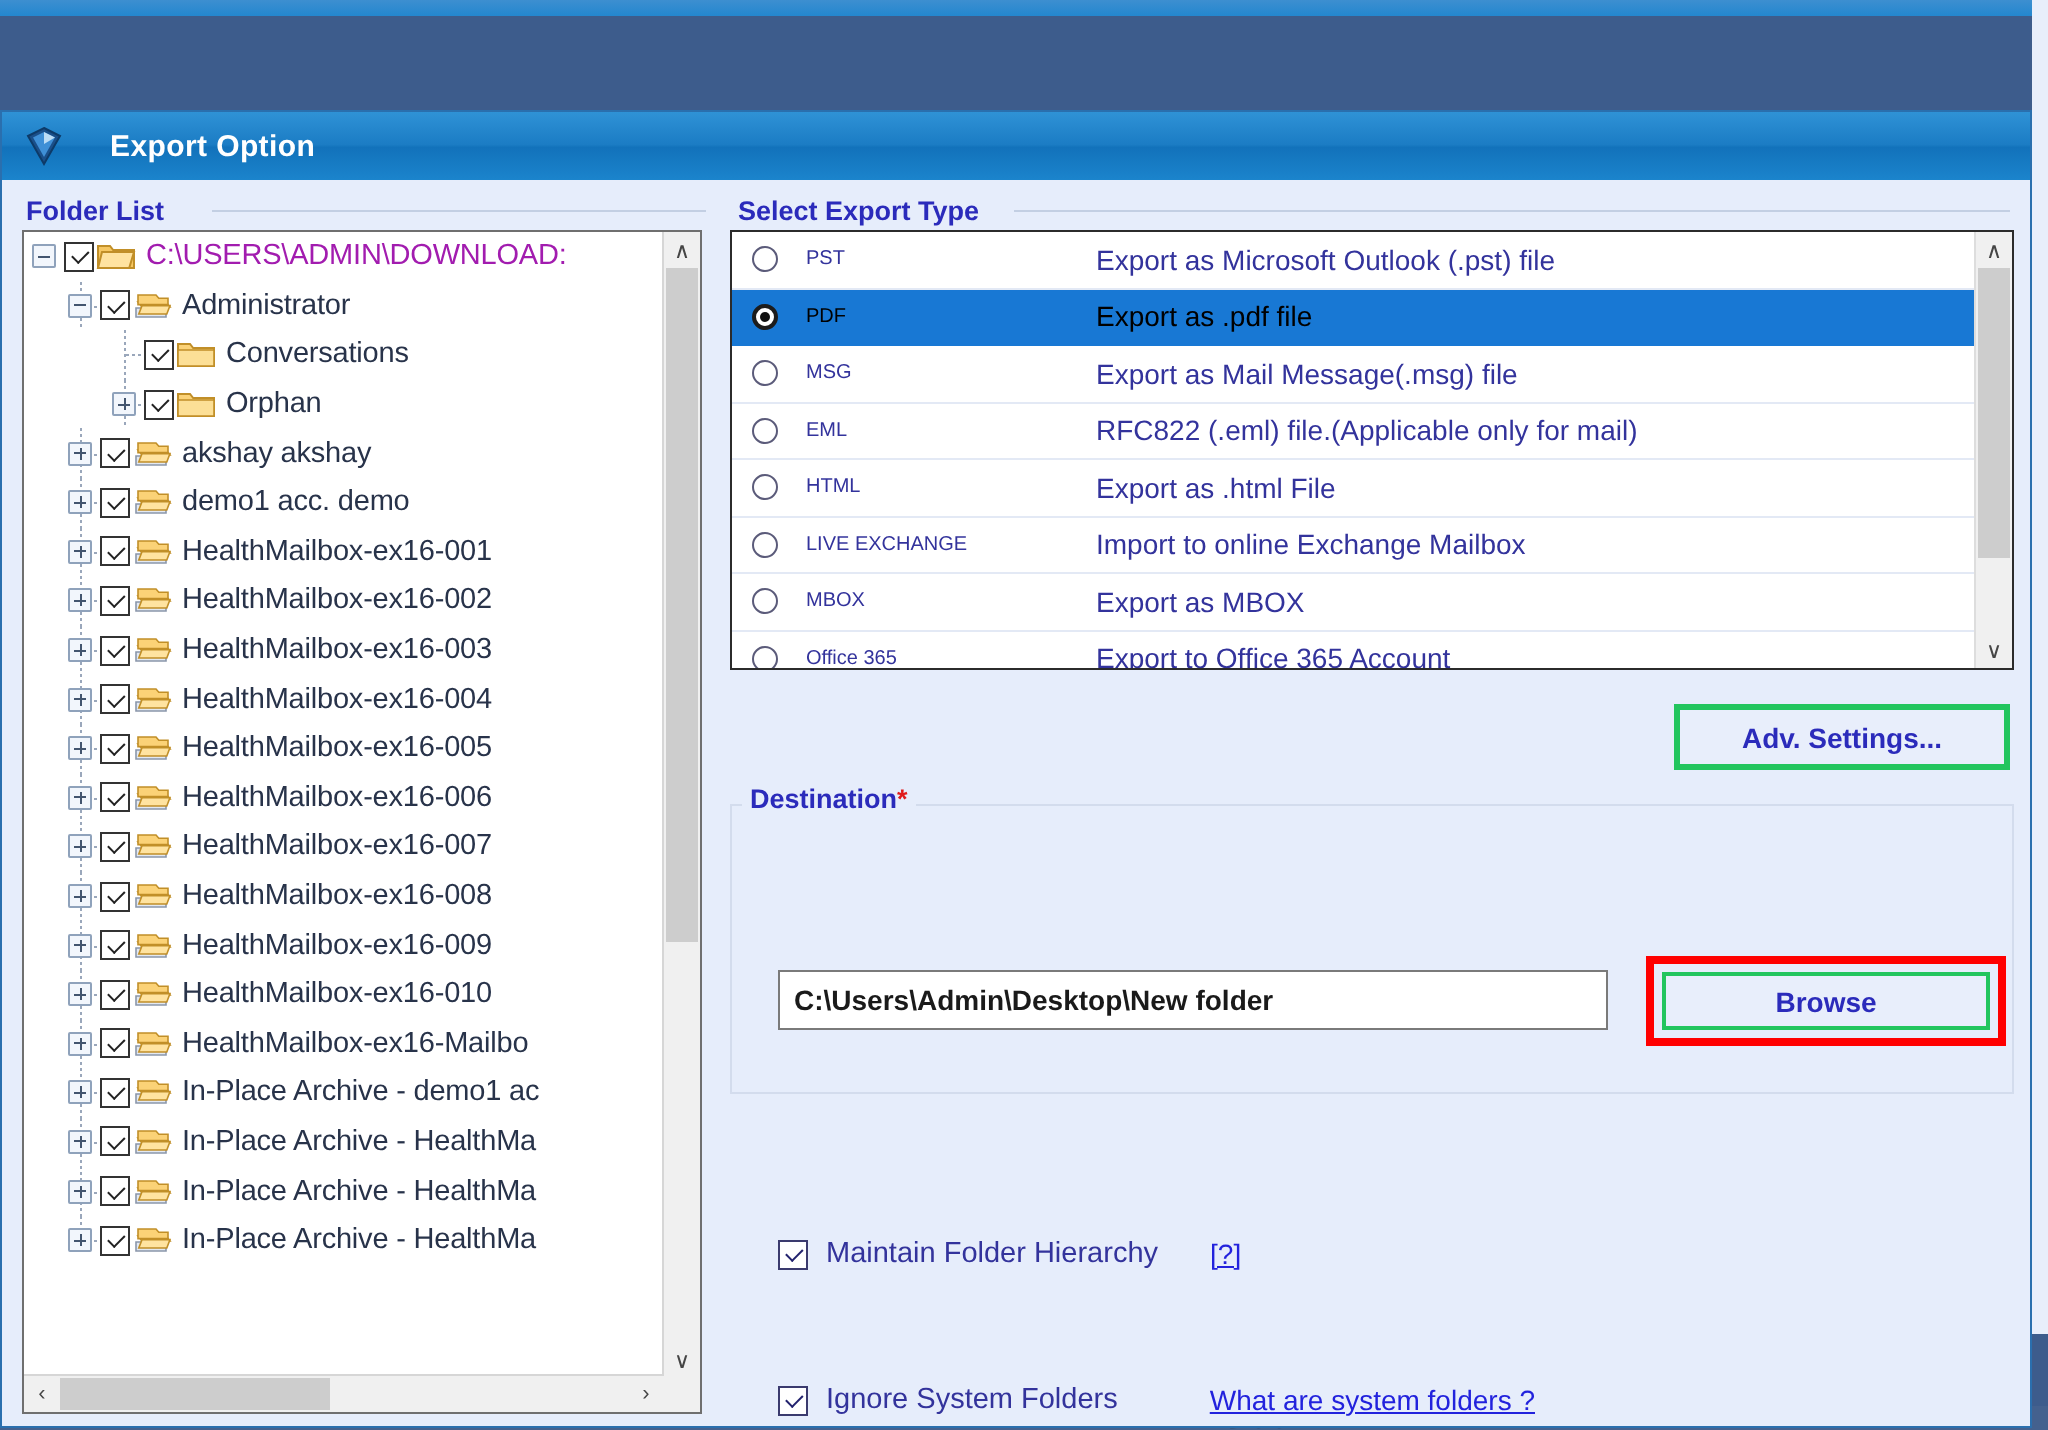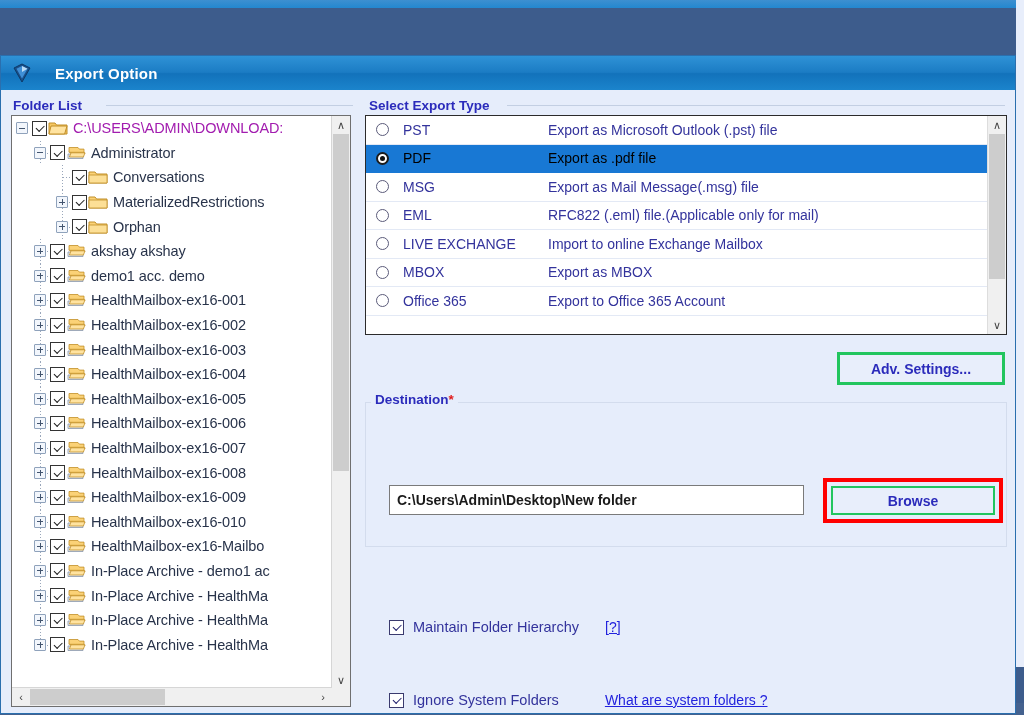--- a/index.html
+++ b/index.html
@@ -79,21 +79,21 @@
   #type-box{position:absolute;left:6px;top:25px;right:8px;height:220px;background:#fff;
             border:1.5px solid #2b2b2b;box-sizing:border-box;overflow:hidden;}
   #type-list{position:absolute;left:0;top:0;right:18px;top:0;bottom:0;}
   .type-row{height:28.5px;display:flex;align-items:center;border-bottom:1px solid #e3e9f5;box-sizing:border-box;}
   .type-row.selected{background:#1878d4;border-bottom-color:#1878d4;}
   .radio{width:13px;height:13px;border:1.5px solid #5b5b7a;border-radius:50%;box-sizing:border-box;
          margin-left:10px;margin-right:14px;flex:0 0 auto;position:relative;background:#fff;}
   .type-row.selected .radio{border-color:#1c1c1c;border-width:2px;}
   .type-row.selected .radio:after{content:"";position:absolute;left:2px;top:2px;width:5px;height:5px;
          border-radius:50%;background:#111;}
-  .type-name{width:145px;font-size:14px;color:#33339c;flex:0 0 auto;}
+  .type-name{width:145px;font-size:10px;color:#33339c;flex:0 0 auto;}
   .type-desc{font-size:14px;color:#33339c;}
   .type-row.selected .type-name,.type-row.selected .type-desc{color:#000000;}
   #type-vsb{position:absolute;right:0;top:0;width:18px;bottom:0;background:#f0f0f0;border-left:1px solid #ddd;}
   #type-vsb .thumb{position:absolute;left:1px;top:18px;width:16px;height:145px;background:#cdcdcd;}
 
   #adv-settings{position:absolute;right:10px;top:262px;width:168px;height:33px;background:#e8eefb;
       border:3px solid #22c55e;color:#2b2bbb;font-size:14px;font-weight:bold;
       display:flex;align-items:center;justify-content:center;box-sizing:border-box;cursor:default;}
 
   #dest-group{position:absolute;left:6px;top:312px;right:8px;height:145px;
@@ -203,33 +203,20 @@
               <span class="tw">
                 <span class="vline"></span>
                 <span class="hline"></span>
                 <span class="expander plus"></span>
               </span>
               <span class="cbx"></span>
               <span class="ficon"><svg width="20" height="16" viewBox="0 0 20 16">
                   <path d="M1 3 h6 l1.6 2 H19 v9 H1 Z" fill="#fbd277" stroke="#c18f28" stroke-width="1"></path>
                   <path d="M1 6 h18 v8 H1 Z" fill="#fcdf96" stroke="#c18f28" stroke-width=".8"></path>
                 </svg></span>
-              <span class="tlabel">MaterializedRestrictions</span>
-            </div>
-            <div class="tree-row indent2">
-              <span class="tw">
-                <span class="vline"></span>
-                <span class="hline"></span>
-                <span class="expander plus"></span>
-              </span>
-              <span class="cbx"></span>
-              <span class="ficon"><svg width="20" height="16" viewBox="0 0 20 16">
-                  <path d="M1 3 h6 l1.6 2 H19 v9 H1 Z" fill="#fbd277" stroke="#c18f28" stroke-width="1"></path>
-                  <path d="M1 6 h18 v8 H1 Z" fill="#fcdf96" stroke="#c18f28" stroke-width=".8"></path>
-                </svg></span>
               <span class="tlabel">Orphan</span>
             </div>
             <div class="tree-row indent1">
               <span class="tw">
                 <span class="vline"></span>
                 <span class="hline"></span>
                 <span class="expander plus"></span>
               </span>
               <span class="cbx"></span>
               <span class="ficon"><svg width="20" height="16" viewBox="0 0 20 16">
@@ -518,20 +505,25 @@
               <span class="type-name">MSG</span>
               <span class="type-desc">Export as Mail Message(.msg) file</span>
             </div>
             <div class="type-row">
               <span class="radio"></span>
               <span class="type-name">EML</span>
               <span class="type-desc">RFC822 (.eml) file.(Applicable only for mail)</span>
             </div>
             <div class="type-row">
               <span class="radio"></span>
+              <span class="type-name">HTML</span>
+              <span class="type-desc">Export as .html File</span>
+            </div>
+            <div class="type-row">
+              <span class="radio"></span>
               <span class="type-name">LIVE EXCHANGE</span>
               <span class="type-desc">Import to online Exchange Mailbox</span>
             </div>
             <div class="type-row">
               <span class="radio"></span>
               <span class="type-name">MBOX</span>
               <span class="type-desc">Export as MBOX</span>
             </div>
             <div class="type-row">
               <span class="radio"></span>

